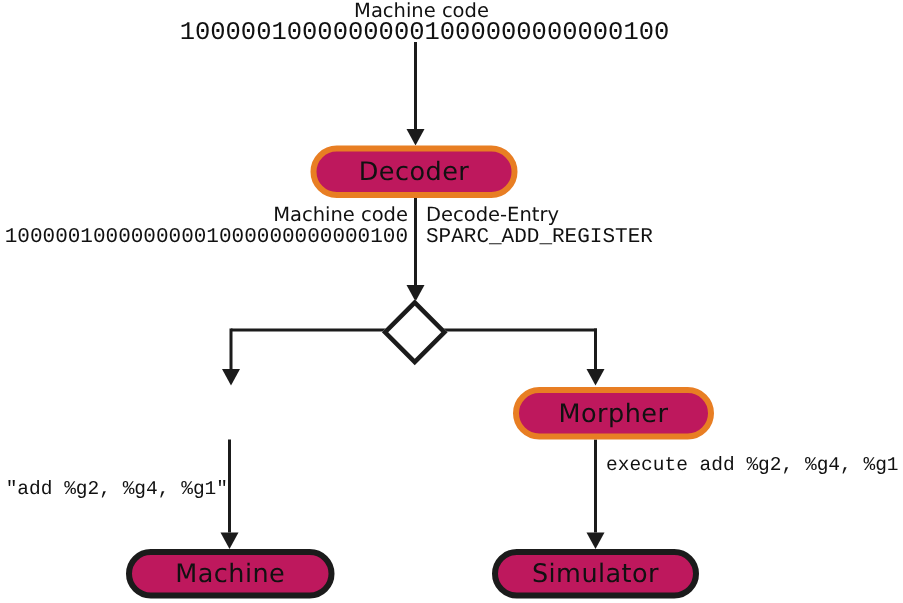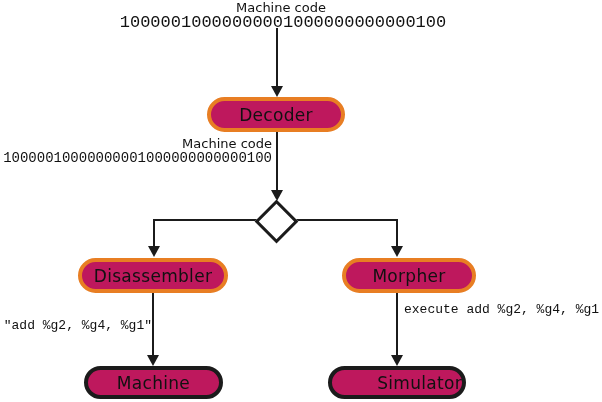--- a/index.html
+++ b/index.html
@@ -62,21 +62,21 @@
 
   #edge-disasm-line{left:152px;top:293px;height:62px;}
   #arrow-disasm{left:147px;top:355px;}
   #edge-morph-line{left:396px;top:293px;height:62px;}
   #arrow-morph{left:391px;top:355px;}
 
   #edge-label-left{left:0;top:318px;width:152px;text-align:right;font-size:13px;}
   #edge-label-right{left:404px;top:302px;font-size:13px;}
 
   #output{left:84px;top:366px;width:139px;height:33px;}
-  #simulator{left:328px;top:366px;width:138px;height:33px;justify-content:flex-end;}
+  #simulator{left:328px;top:366px;width:138px;height:33px;}
 </style>
 </head>
 <body>
 
 <div class="canvas">
 
   <div class="lbl sans" id="top-label">Machine code</div>
   <div class="lbl mono" id="top-binary">10000010000000001000000000000100</div>
 
   <div class="vline" id="edge-input-line"></div>
@@ -86,32 +86,33 @@
     <span>Decoder</span>
   </div>
 
   <div class="vline" id="edge-decoder-line"></div>
   <div class="arrow-down" id="arrow-decoder"></div>
 
   <div class="midblock" id="mid-left">
     <div class="l1 sans">Machine code</div>
     <div class="l2 mono">10000010000000001000000000000100</div>
   </div>
+  <div class="midblock" id="mid-right">
+    <div class="l1 sans">Decode-Entry</div>
+    <div class="l2 mono">SPARC_ADD_REGISTER</div>
+  </div>
 
   <div class="hline" id="branch-h"></div>
   <div class="diamond" id="decision"></div>
 
   <div class="vline" id="edge-left-line"></div>
   <div class="arrow-down" id="arrow-left"></div>
   <div class="vline" id="edge-right-line"></div>
   <div class="arrow-down" id="arrow-right"></div>
 
-  <div class="node orange" id="disassembler">
-    <span>Disassembler</span>
-  </div>
   <div class="node orange" id="morpher">
     <span>Morpher</span>
   </div>
 
   <div class="vline" id="edge-disasm-line"></div>
   <div class="arrow-down" id="arrow-disasm"></div>
   <div class="vline" id="edge-morph-line"></div>
   <div class="arrow-down" id="arrow-morph"></div>
 
   <div class="lbl mono" id="edge-label-left">"add %g2, %g4, %g1"</div>

